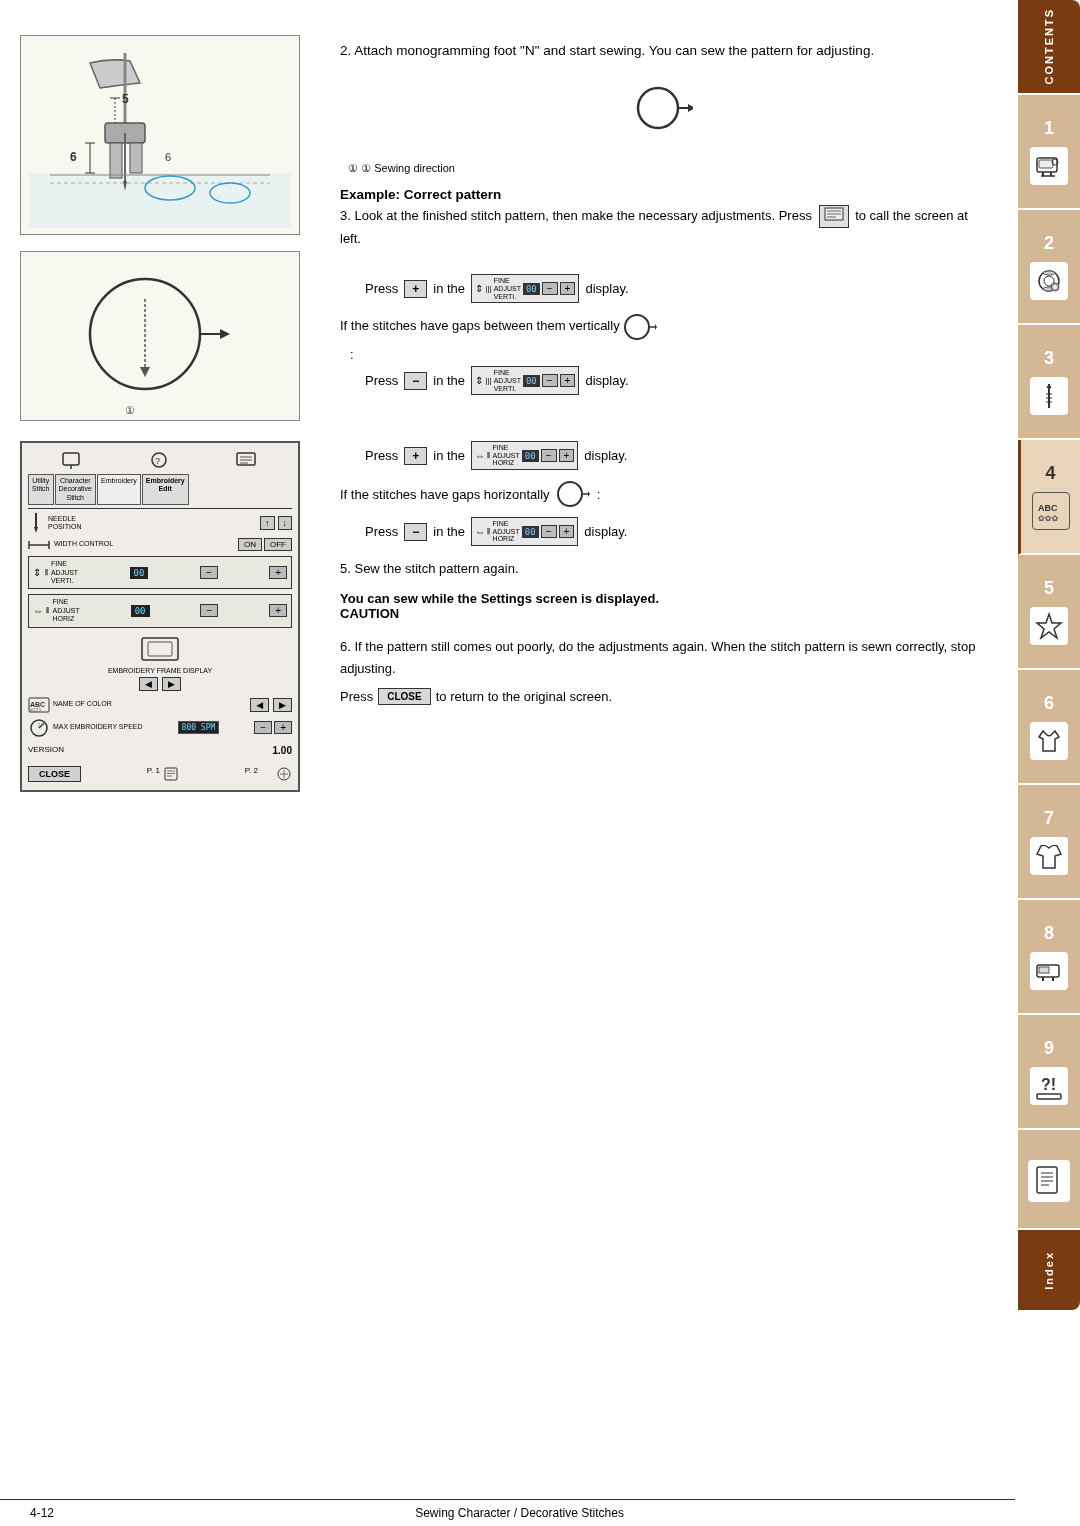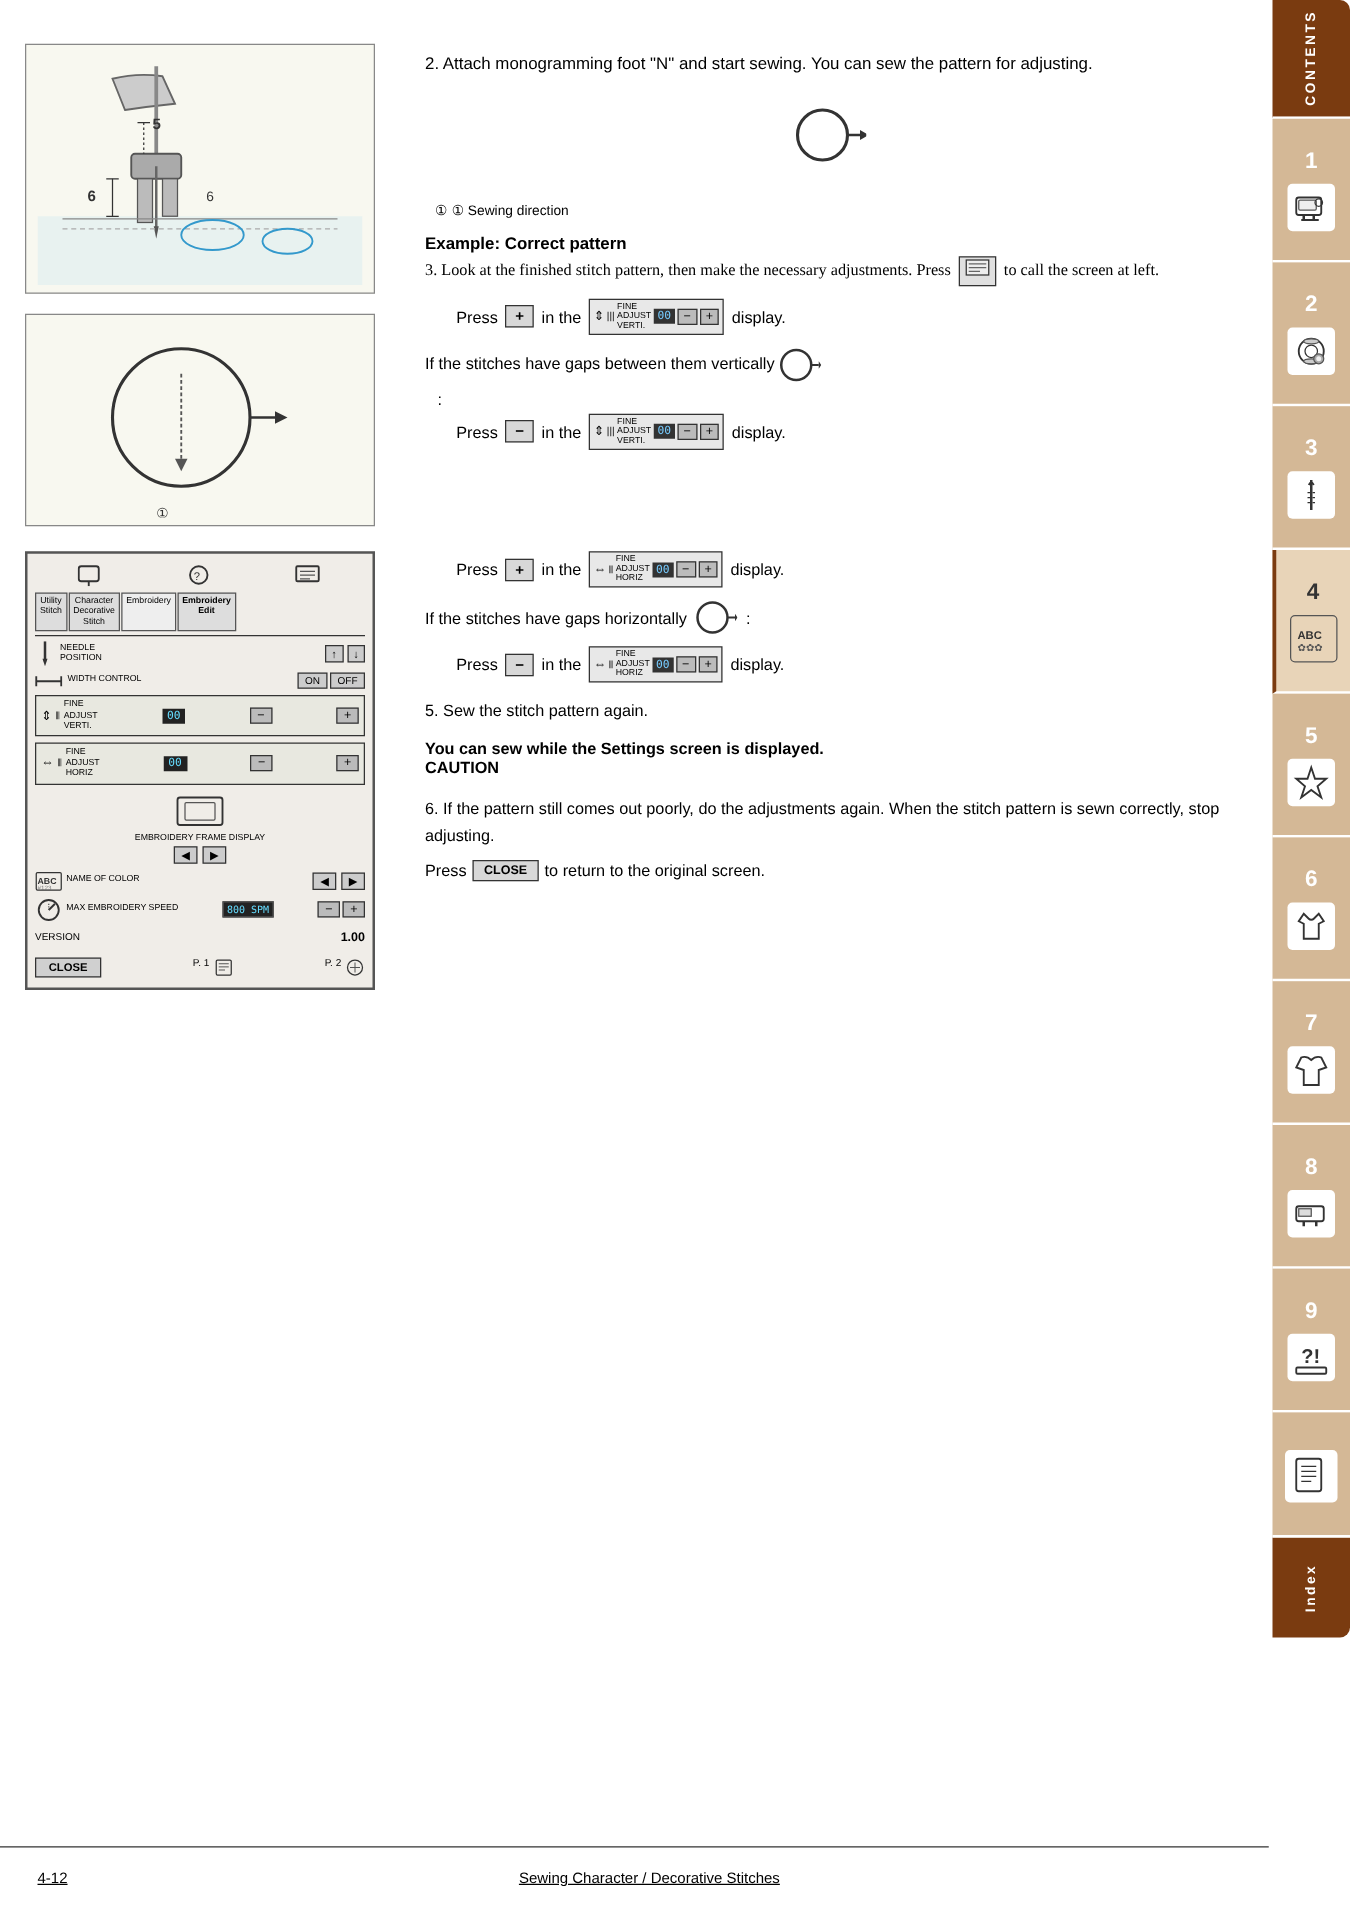--- a/index.html
+++ b/index.html
@@ -273,21 +273,21 @@
           </svg>
         </div>
       </div>
 
       <div>
         <p style="font-size:12.5px; margin-bottom:12px; margin-left:8px;">
           <span style="font-size:11px;">①</span> <span style="font-size:11px;">① Sewing direction</span>
         </p>
         <p style="font-weight:bold; font-size:13.5px; margin-bottom:3px;">Example: Correct pattern</p>
 
-        <div style="margin-bottom:10px;font-family:Liberation Serif, serif;">
+        <div style="margin-bottom:24px;">
           <p style="font-size:13px; line-height:1.7;">
             3. <span>Look at the finished stitch pattern, then make the necessary adjustments. Press</span>
             
             <span style="display:inline-block; border:1.5px solid #333; padding:1px 4px; background:#e0e0e0; font-size:9px; vertical-align:middle; margin:0 3px;">
               <svg width="20" height="14" viewBox="0 0 20 14">
                 <rect x="1" y="1" width="18" height="12" fill="#eee" stroke="#333" stroke-width="1"></rect>
                 <line x1="3" y1="4" x2="17" y2="4" stroke="#666" stroke-width="1"></line>
                 <line x1="3" y1="7" x2="17" y2="7" stroke="#666" stroke-width="1"></line>
                 <line x1="3" y1="10" x2="12" y2="10" stroke="#666" stroke-width="1"></line>
               </svg>
@@ -481,21 +481,21 @@
           <span style="border:1.5px solid #333; padding:2px 10px; font-size:9px; background:#d0d0d0; cursor:pointer; font-weight:bold;">CLOSE</span>
           <div style="display:flex; gap:3px; font-size:8px;">
             <span>P. 1</span>
             <svg width="16" height="16" viewBox="0 0 16 16">
               <rect x="2" y="2" width="12" height="12" rx="1" fill="none" stroke="#333" stroke-width="1"></rect>
               <line x1="4" y1="5" x2="12" y2="5" stroke="#555" stroke-width="0.8"></line>
               <line x1="4" y1="7.5" x2="12" y2="7.5" stroke="#555" stroke-width="0.8"></line>
               <line x1="4" y1="10" x2="9" y2="10" stroke="#555" stroke-width="0.8"></line>
             </svg>
           </div>
-          <div style="display:flex; gap:3px; font-size:8px;">
+          <div style="display:flex; gap:18px; font-size:8px;">
             <span>P. 2</span>
             <svg width="16" height="16" viewBox="0 0 16 16">
               <circle cx="8" cy="8" r="6" fill="none" stroke="#333" stroke-width="1"></circle>
               <line x1="4" y1="8" x2="12" y2="8" stroke="#555" stroke-width="0.8"></line>
               <line x1="8" y1="4" x2="8" y2="12" stroke="#555" stroke-width="0.8"></line>
             </svg>
           </div>
         </div>
       </div>
     </div>
@@ -567,17 +567,17 @@
         <div style="display:flex; align-items:center; gap:5px; font-size:13px;">
           <span>Press</span>
           <span style="border:1.5px solid #333; padding:2px 8px; font-size:10px; background:#d8d8d8; font-weight:bold; cursor:pointer;">CLOSE</span>
           <span>to return to the original screen.</span>
         </div>
       </div>
     </div>
   </div>
 </div>
 
-<div style="position:absolute; bottom:0; left:0; right:65px; border-top:1.5px solid #333; display:flex; justify-content:space-between; align-items:center; padding:17px 30px; font-size:12px;text-decoration:underline;">
+<div style="position:absolute; bottom:0; left:0; right:65px; border-top:1.5px solid #333; display:flex; justify-content:space-between; align-items:center; padding:6px 30px; font-size:12px;">
   <span>4-12</span>
   <span>Sewing Character / Decorative Stitches</span>
   <span></span>
 </div>
 
 </body></html>

